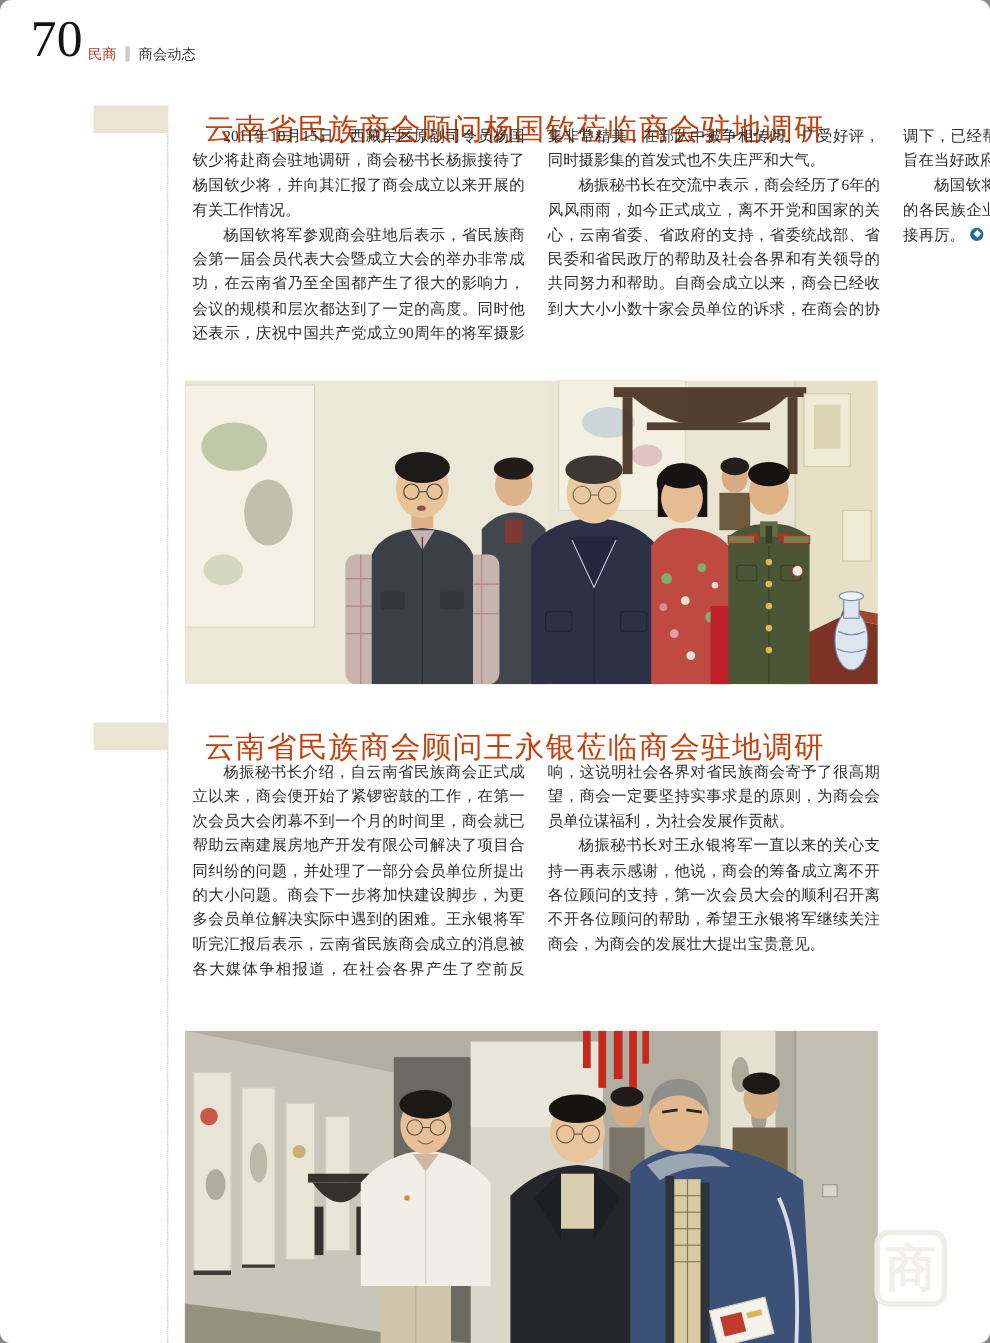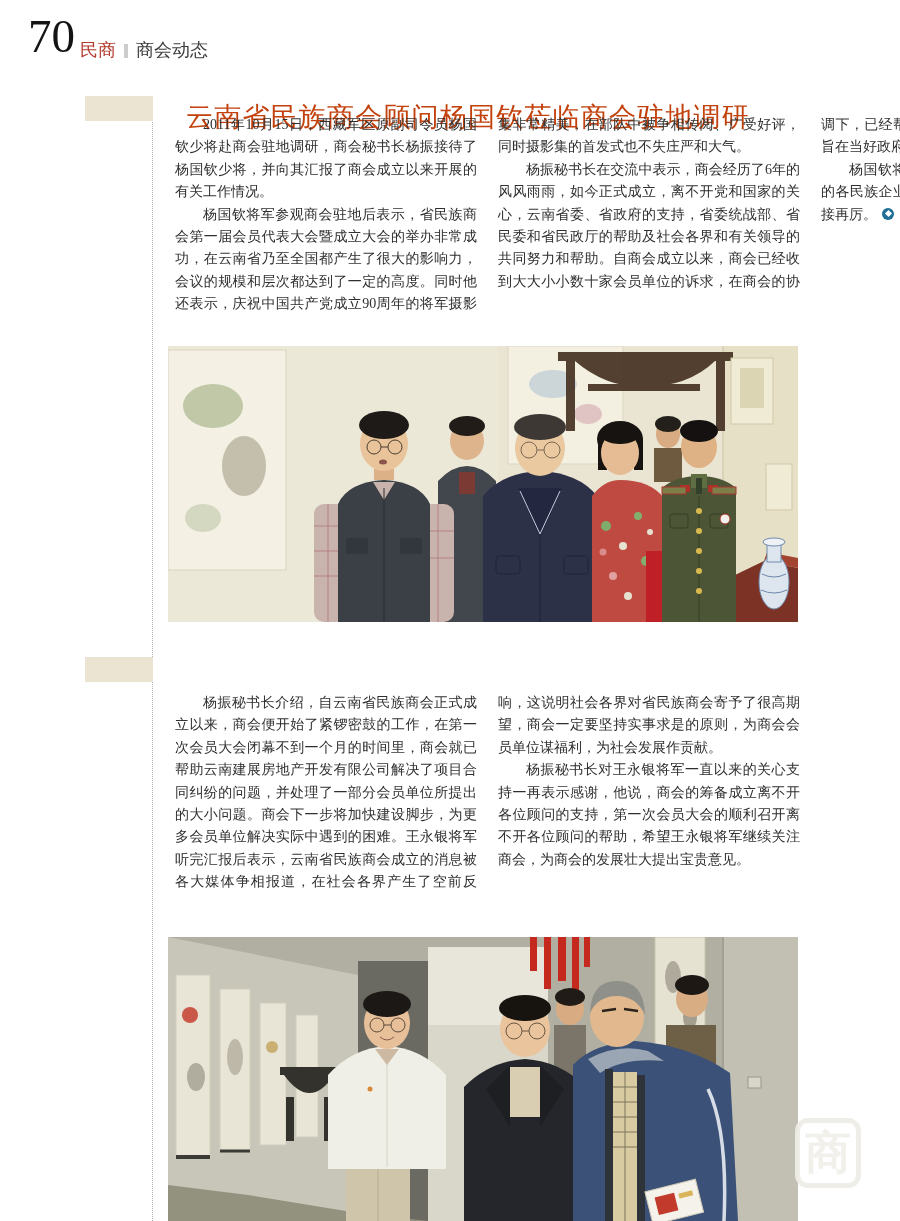--- a/index.html
+++ b/index.html
@@ -1,26 +1,26 @@
 <!DOCTYPE html>
 <html><head>
 <meta charset="utf-8">
 <style>
   html,body{margin:0;padding:0;background:#888;}
   .page{
     position:relative;width:900px;height:1221px;margin:0 auto;
     background:#ffffff;overflow:hidden;
-    font-family:"Liberation Serif","DejaVu Serif",serif;color:#2f2f2f;
+    font-family:"Liberation Serif","DejaVu Serif",serif;color:#2f2f2f;border-radius:10px;
   }
   
   .page-num{
     position:absolute;left:28px;top:10px;font-size:47px;line-height:52px;
     color:#141414;font-weight:400;
   }
-  .mag-line{position:absolute;left:80px;top:41px;font-size:18px;line-height:18px;white-space:nowrap;}
+  .mag-line{position:absolute;left:80px;top:41px;font-size:13px;line-height:18px;white-space:nowrap;}
   .mag-name{color:#b23a2c;}
   .mag-divider{display:inline-block;width:4px;height:14px;background:#cccccc;margin:0 8px;vertical-align:-2px;}
   .section-name{color:#3a3a3a;}
   
   .dotted-rule{
     position:absolute;left:152px;top:114px;height:1107px;width:0;
     border-left:1px dotted #b3b3b3;
   }
   
   .swatch{position:absolute;left:85px;width:68px;height:25px;background:#ebe4d2;}
@@ -214,20 +214,21 @@
         <rect x="502" y="168" width="18" height="14" rx="2" fill="none" stroke="#363f26"></rect>
         <rect x="542" y="168" width="18" height="14" rx="2" fill="none" stroke="#363f26"></rect>
         <circle cx="557" cy="173" r="5" fill="#f2f0ea" stroke="#a8342b"></circle>
         <ellipse cx="531" cy="101" rx="18" ry="21" fill="#dfb285"></ellipse>
         <ellipse cx="531" cy="85" rx="19" ry="11" fill="#141110"></ellipse>
       </g>
     </svg>
   </figure>
 
   <div class="swatch swatch-2"></div>
+  <h2 class="article-title title-2">云南省民族商会顾问王永银莅临商会驻地调研</h2>
   <div class="article-body body-2">
       <p>杨振秘书长介绍，自云南省民族商会正式成立以来，商会便开始了紧锣密鼓的工作，在第一次会员大会闭幕不到一个月的时间里，商会就已帮助云南建展房地产开发有限公司解决了项目合同纠纷的问题，并处理了一部分会员单位所提出的大小问题。商会下一步将加快建设脚步，为更多会员单位解决实际中遇到的困难。王永银将军听完汇报后表示，云南省民族商会成立的消息被各大媒体争相报道，在社会各界产生了空前反响，这说明社会各界对省民族商会寄予了很高期望，商会一定要坚持实事求是的原则，为商会会员单位谋福利，为社会发展作贡献。</p>
       <p>杨振秘书长对王永银将军一直以来的关心支持一再表示感谢，他说，商会的筹备成立离不开各位顾问的支持，第一次会员大会的顺利召开离不开各位顾问的帮助，希望王永银将军继续关注商会，为商会的发展壮大提出宝贵意见。</p>
     </div>
 
   <figure class="photo photo-2">
     <svg viewBox="0 0 630 284" preserveAspectRatio="none">
 
       <rect width="630" height="284" fill="#b0afa2"></rect>
       <polygon points="0,0 190,38 190,284 0,284" fill="#c8c6b8"></polygon>

